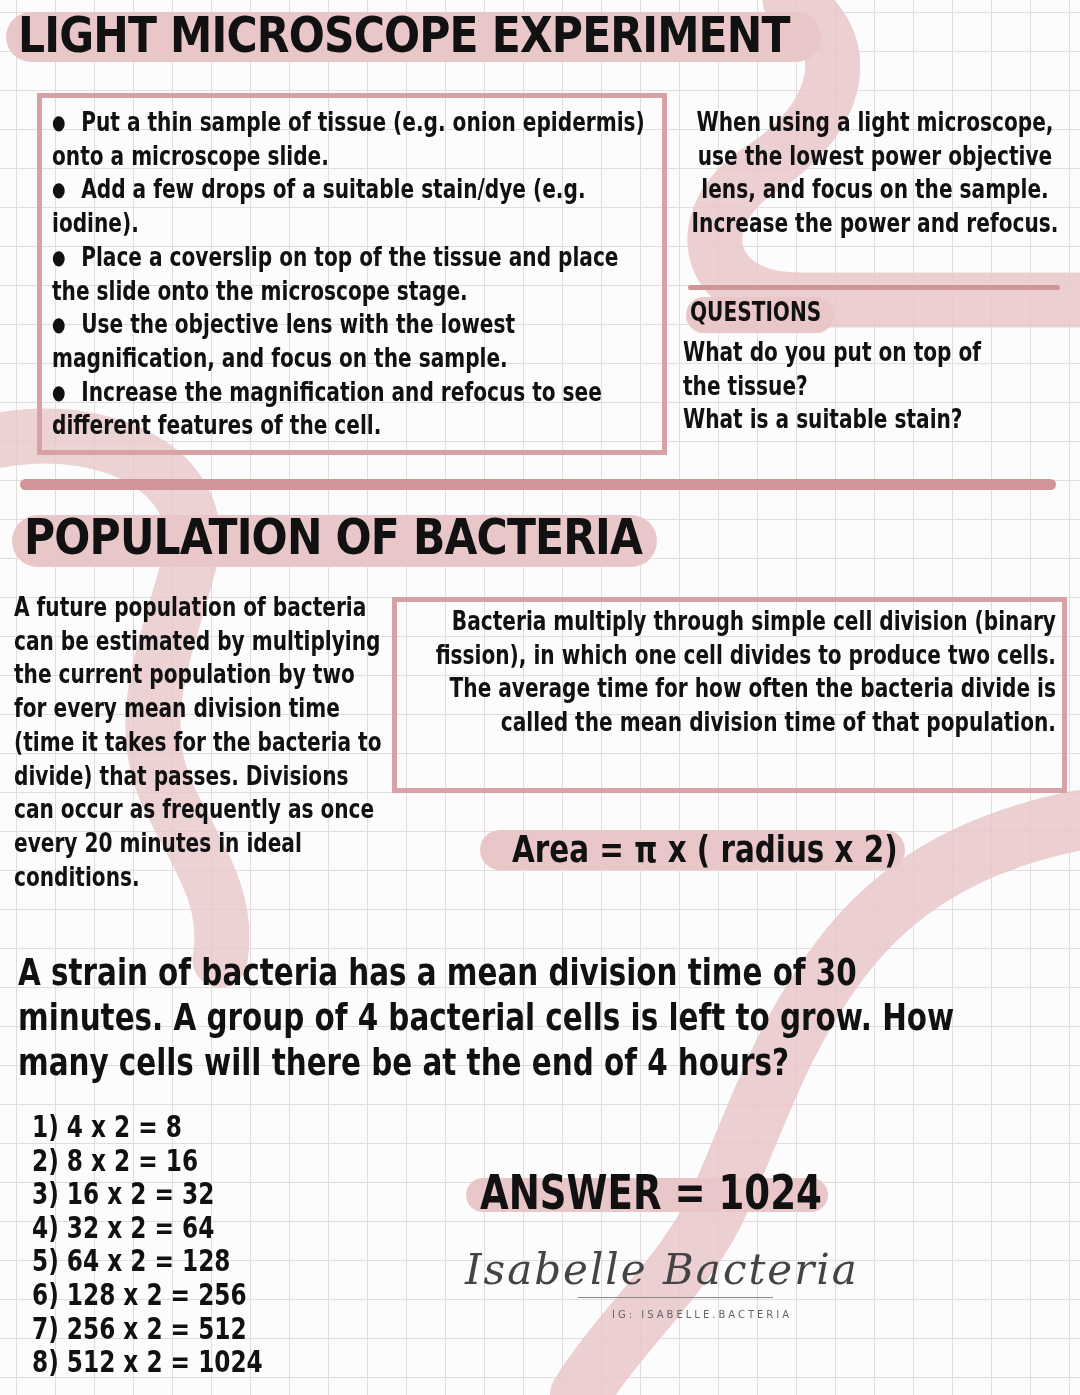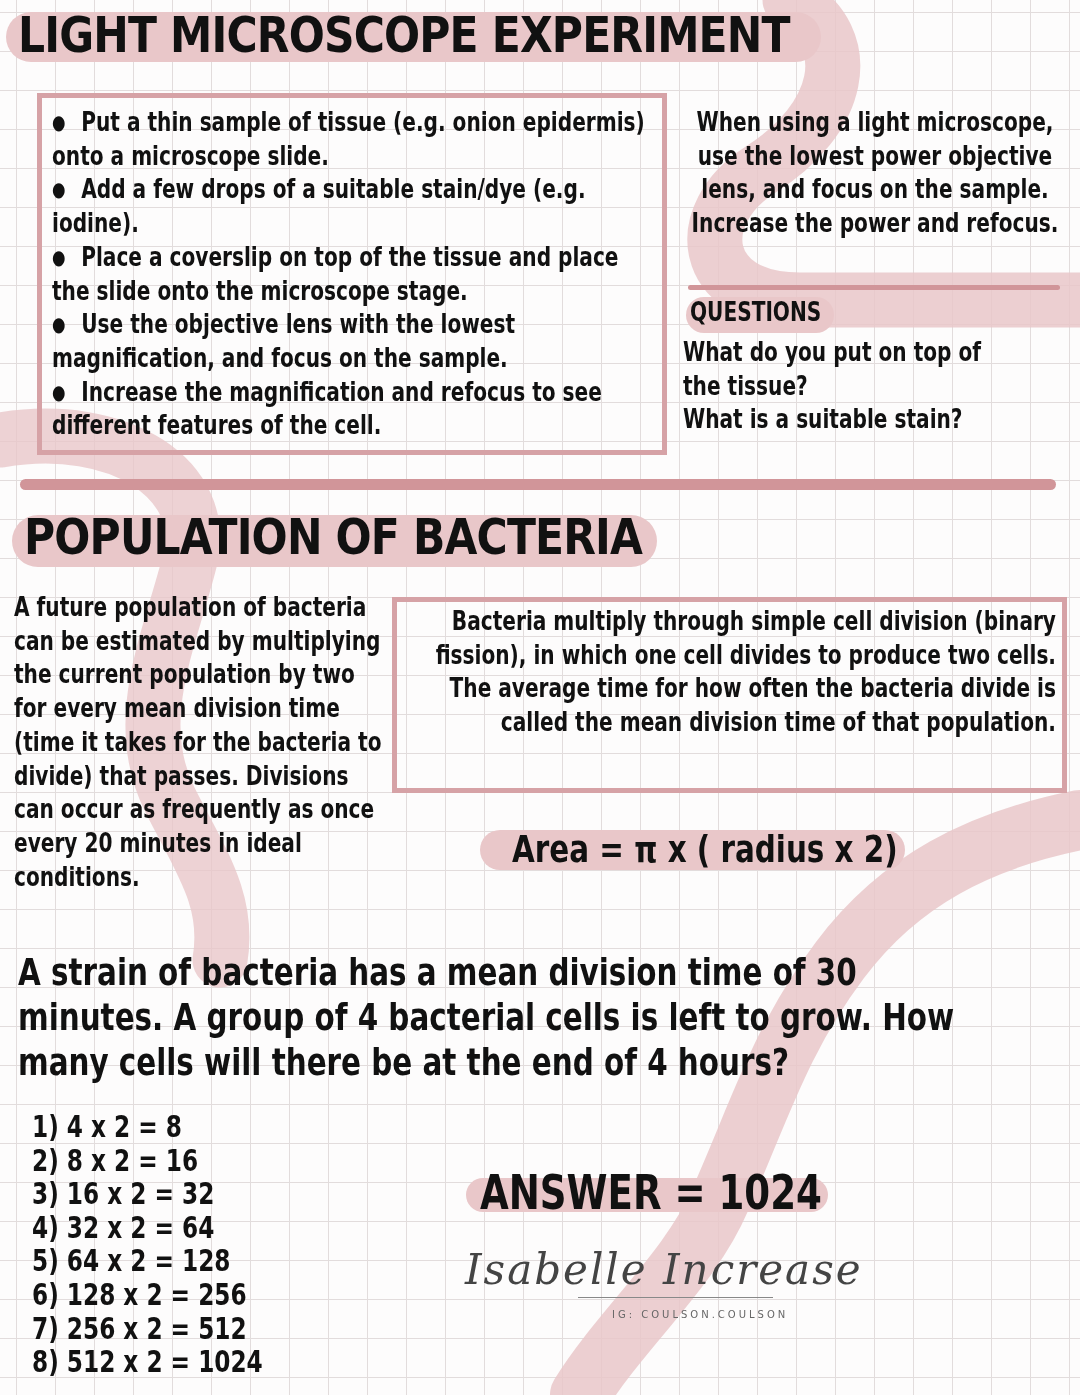--- a/index.html
+++ b/index.html
@@ -80,15 +80,15 @@
   <div>4) 32 x 2 = 64</div>
   <div>5) 64 x 2 = 128</div>
   <div>6) 128 x 2 = 256</div>
   <div>7) 256 x 2 = 512</div>
   <div>8) 512 x 2 = 1024</div>
 </div>
 
 <div class="pill" style="left:466px;top:1178px;width:362px;height:34px;"></div>
 <div class="abs txt" style="left:480px;top:1164px;font-size:48px;line-height:56px;white-space:nowrap;">ANSWER = 1024</div>
 
-<div class="abs sig" style="left:465px;top:1245px;white-space:nowrap;">Isabelle Increase</div>
+<div class="abs sig" style="left:465px;top:1245px;white-space:nowrap;">Isabelle Bacteria</div>
 <div class="abs" style="left:578px;top:1297px;width:195px;height:1px;background:#888;"></div>
-<div class="abs ig" style="left:612px;top:1309px;white-space:nowrap;">IG: COULSON.COULSON</div>
+<div class="abs ig" style="left:612px;top:1309px;white-space:nowrap;">IG: ISABELLE.BACTERIA</div>
 
 </body></html>

